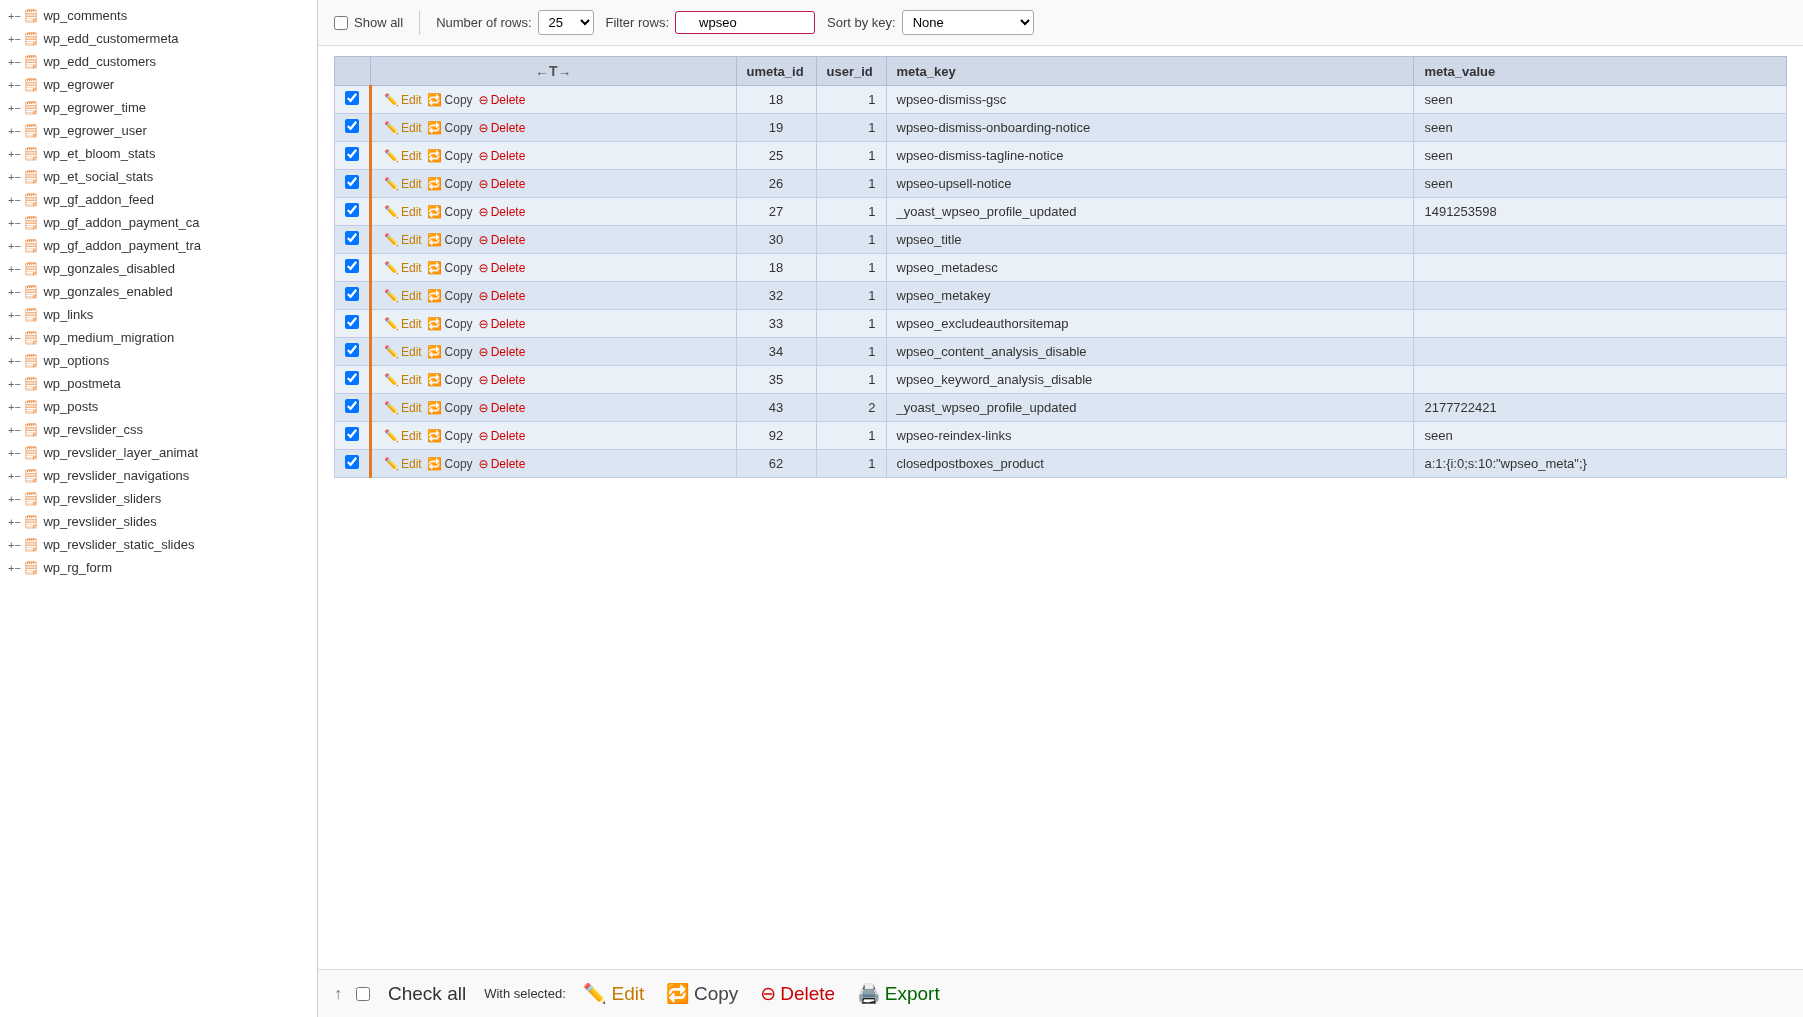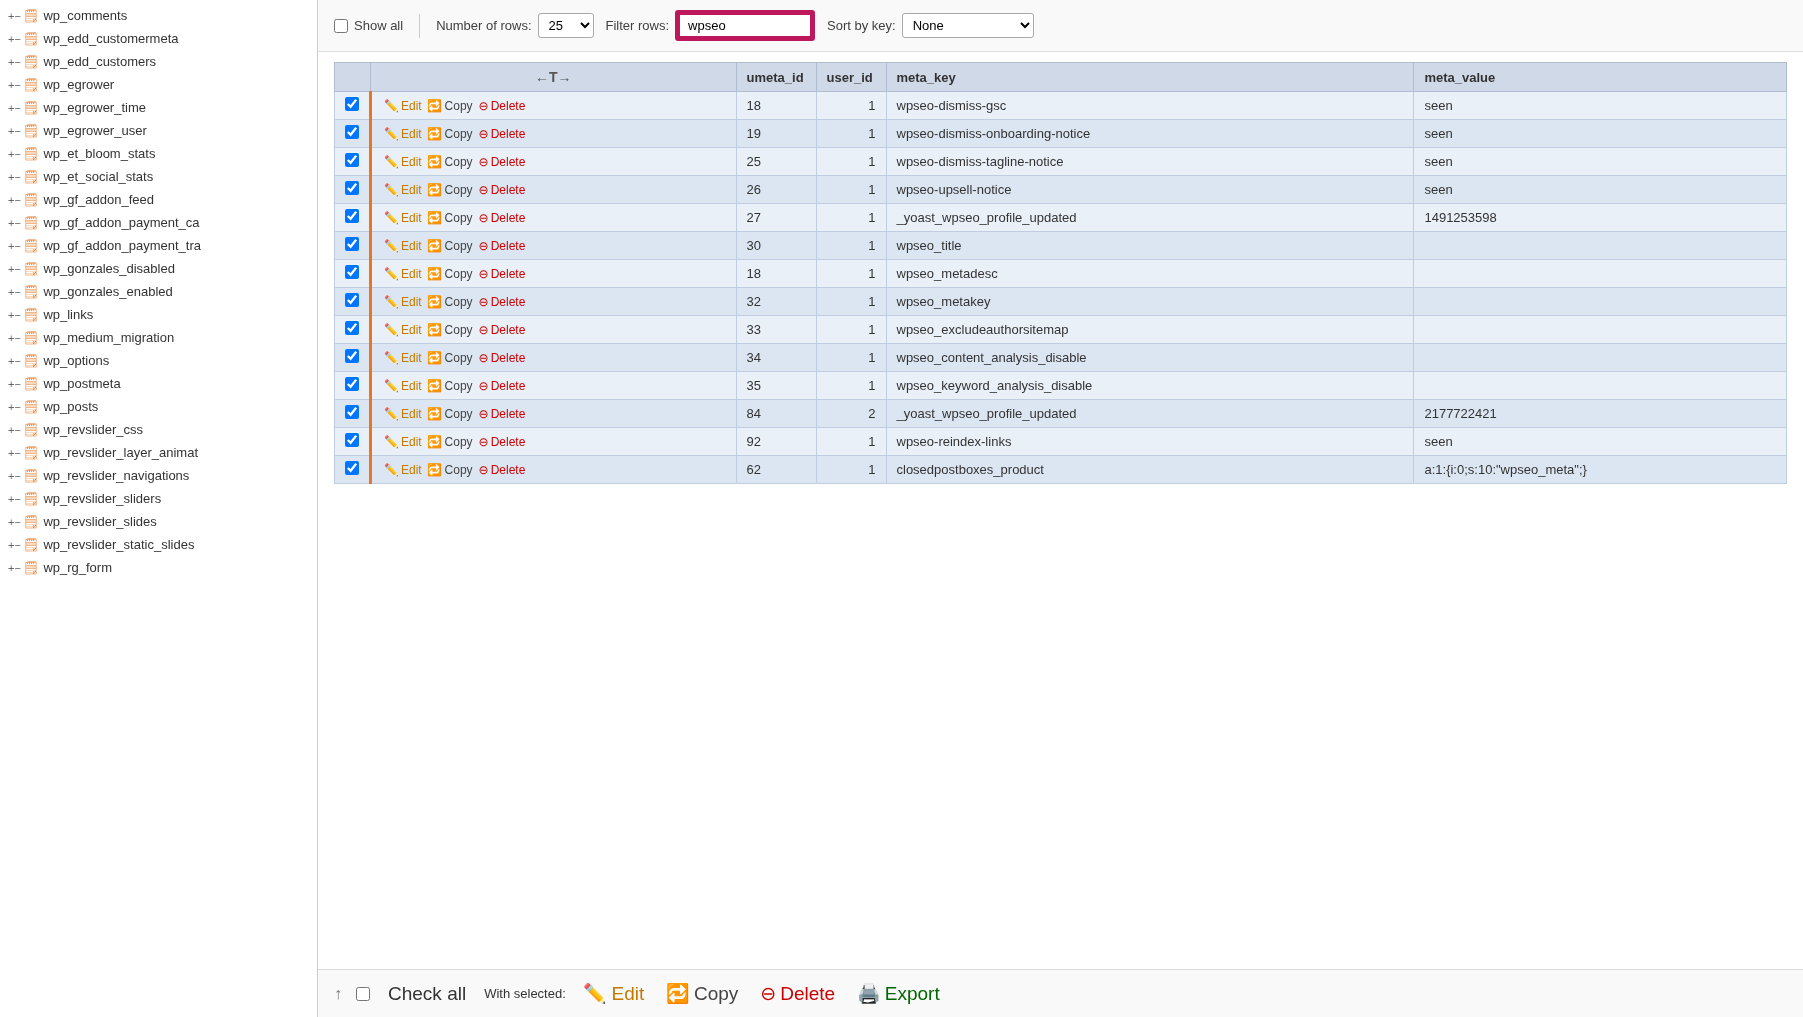--- a/index.html
+++ b/index.html
@@ -50,23 +50,23 @@
     .toolbar-checkbox { width: 14px; height: 14px; cursor: pointer; }
     .toolbar-select {
       border: 1px solid #aaa;
       border-radius: 3px;
       padding: 3px 6px;
       font-size: 13px;
       background: #fff;
       cursor: pointer;
     }
     .toolbar-input {
-      border: 5px solid #be185d;
+      border: 1px solid #be185d;
       border-radius: 3px;
-      padding: 3px 8px;
+      padding: 3px 23px;
       font-size: 13px;
       width: 140px;
     }
     .toolbar-divider {
       width: 1px;
       height: 24px;
       background: #ccc;
       margin: 0 4px;
     }
 
@@ -131,21 +131,21 @@
     .btn-copy { color: #444; }
     .btn-delete { color: #cc0000; }
 
     td.td-check {
       width: 24px;
       text-align: center;
     }
     td.td-actions {
       min-width: 180px;
     }
-    td.td-umeta { text-align: left; width: 80px; }
+    td.td-umeta { text-align: center; width: 80px; }
     td.td-user { text-align: right; width: 70px; }
     td.td-key { min-width: 260px; }
     td.td-value { min-width: 180px; }
 
     
     td.td-actions-cell {
       border-left: 3px solid #e87722 !important;
     }
 
     
@@ -534,21 +534,21 @@
       <td class="td-check">
         <input type="checkbox" class="row-checkbox" checked="" style="">
       </td>
       <td class="td-actions td-actions-cell">
         <div class="action-cell">
           <button class="btn-edit"><span>✏️</span> Edit</button>
           <button class="btn-copy"><span>🔁</span> Copy</button>
           <button class="btn-delete"><span>⊖</span> Delete</button>
         </div>
       </td>
-      <td class="td-umeta">84</td>
+      <td class="td-umeta">43</td>
       <td class="td-user">2</td>
       <td class="td-key">_yoast_wpseo_profile_updated</td>
       <td class="td-value">2177722421</td>
     </tr>
           <tr>
       <td class="td-check">
         <input type="checkbox" class="row-checkbox" checked="" style="">
       </td>
       <td class="td-actions td-actions-cell">
         <div class="action-cell">

